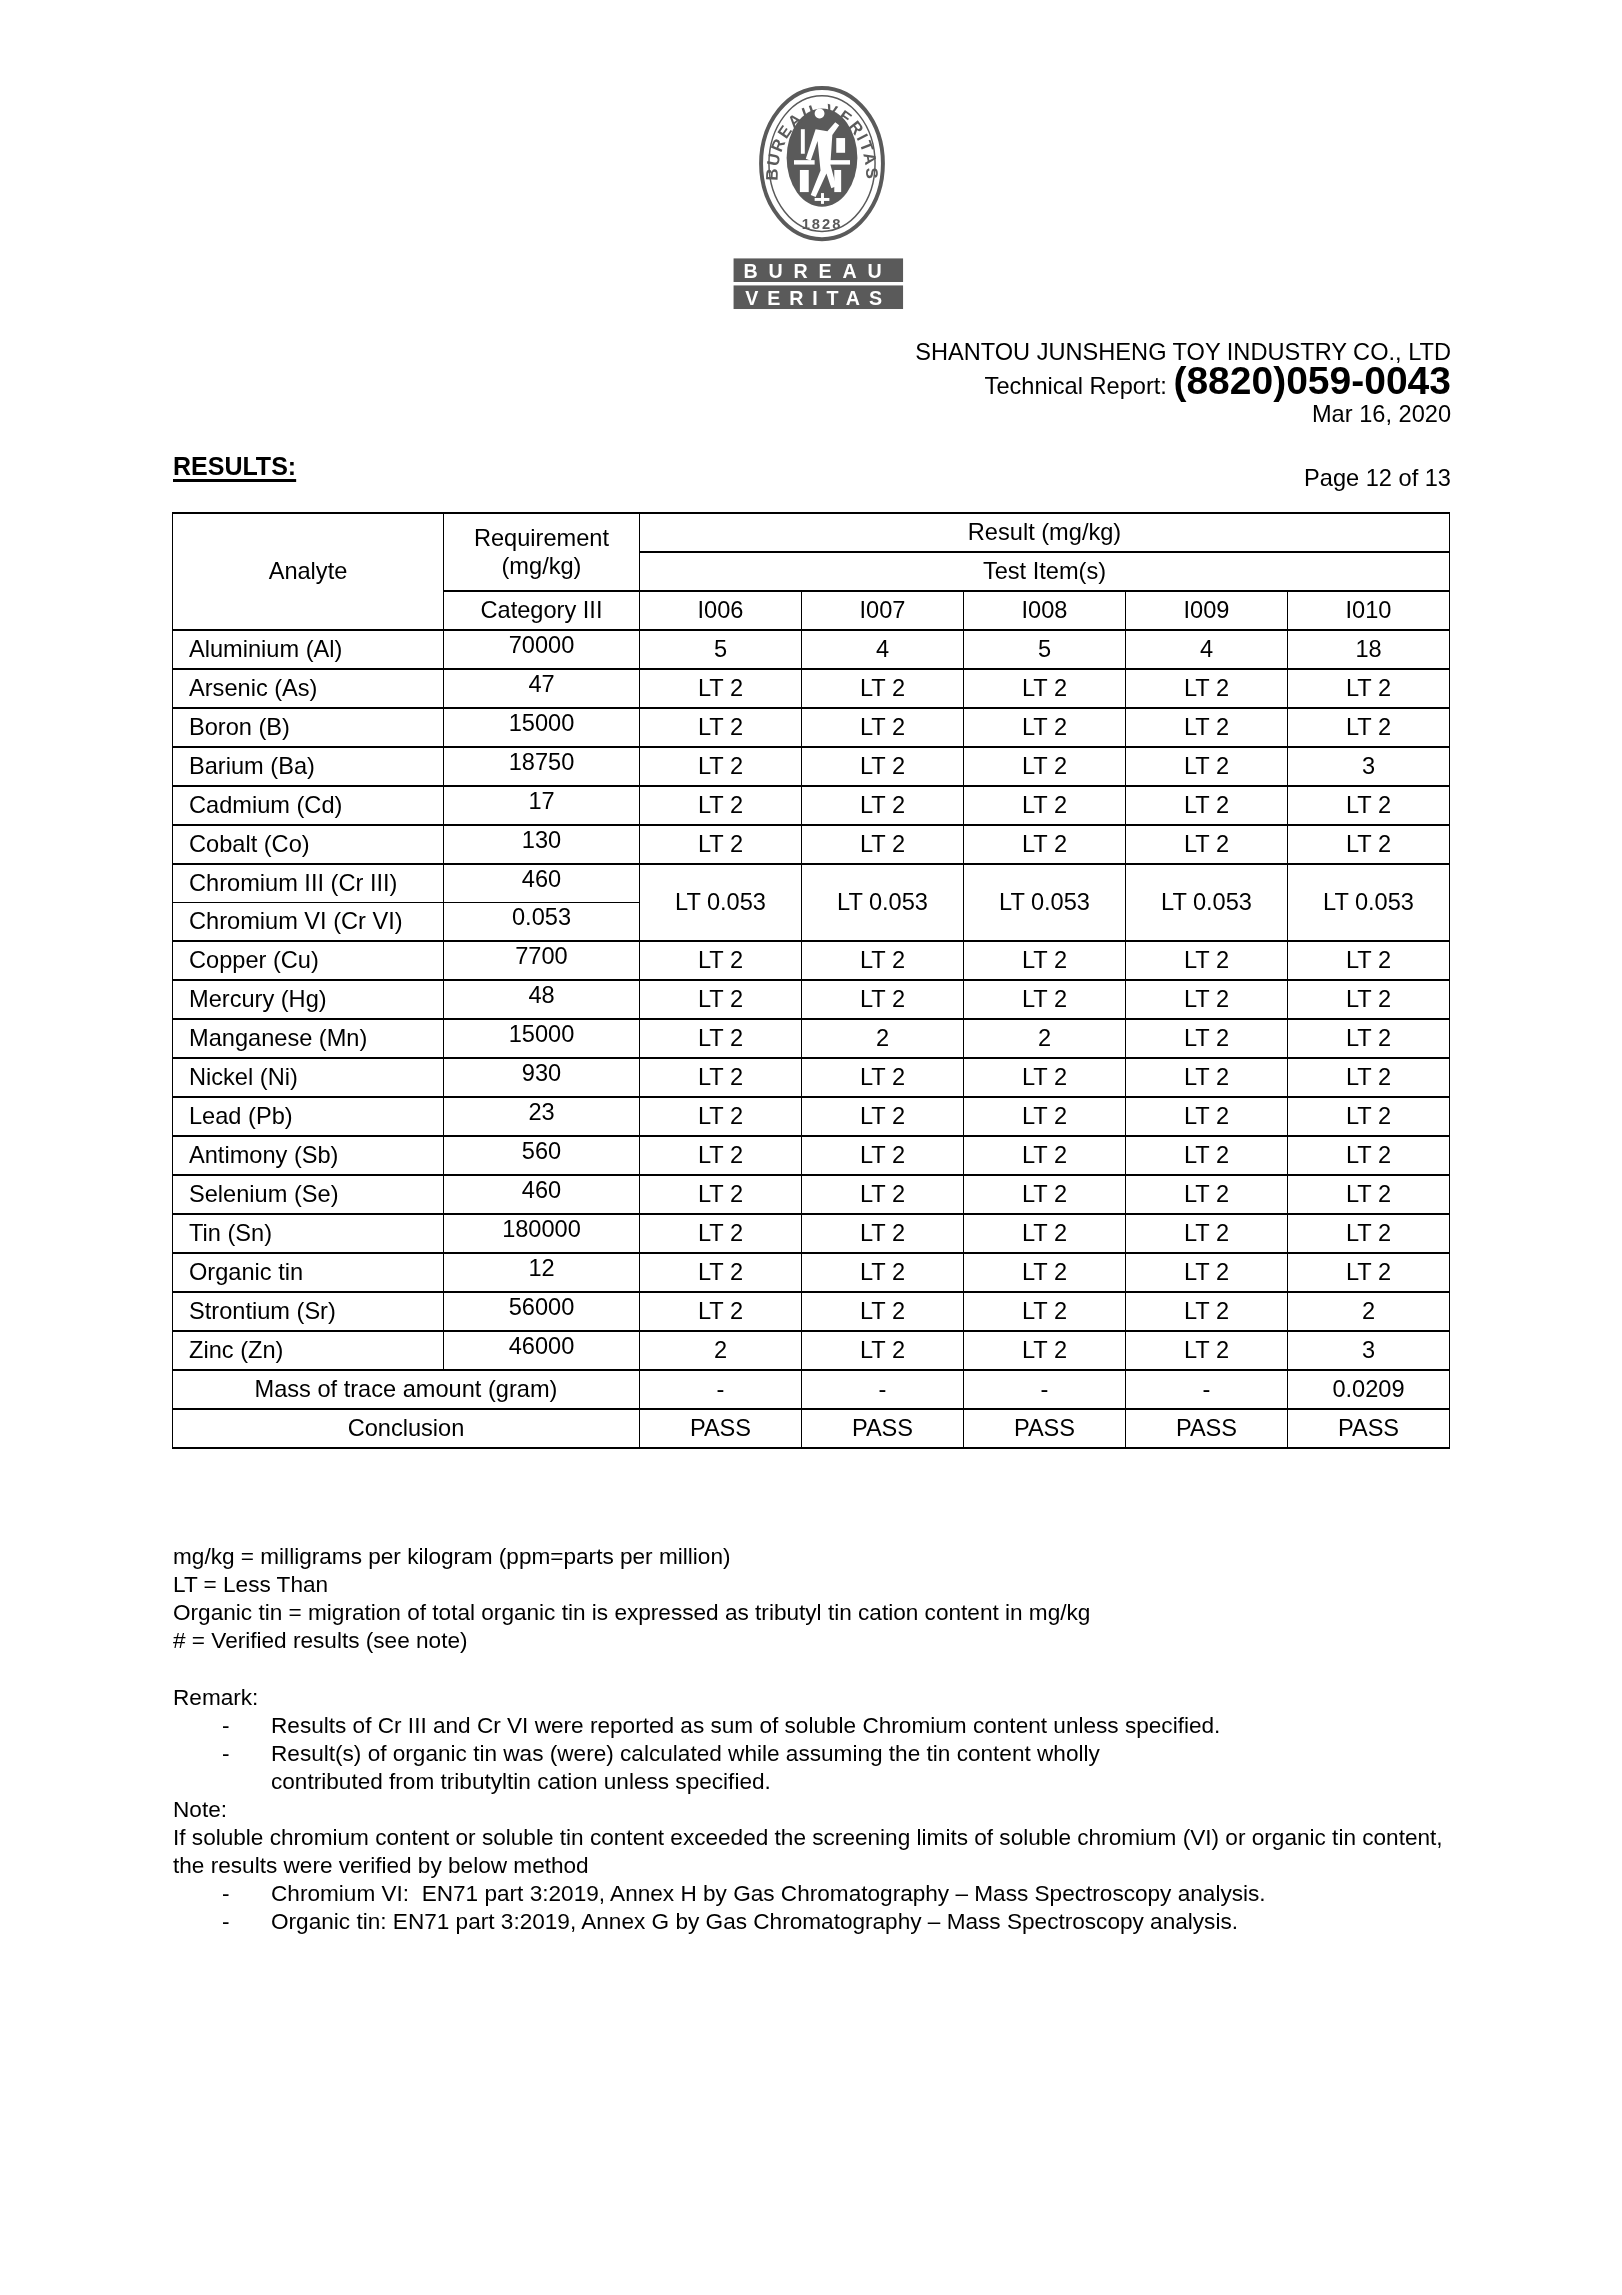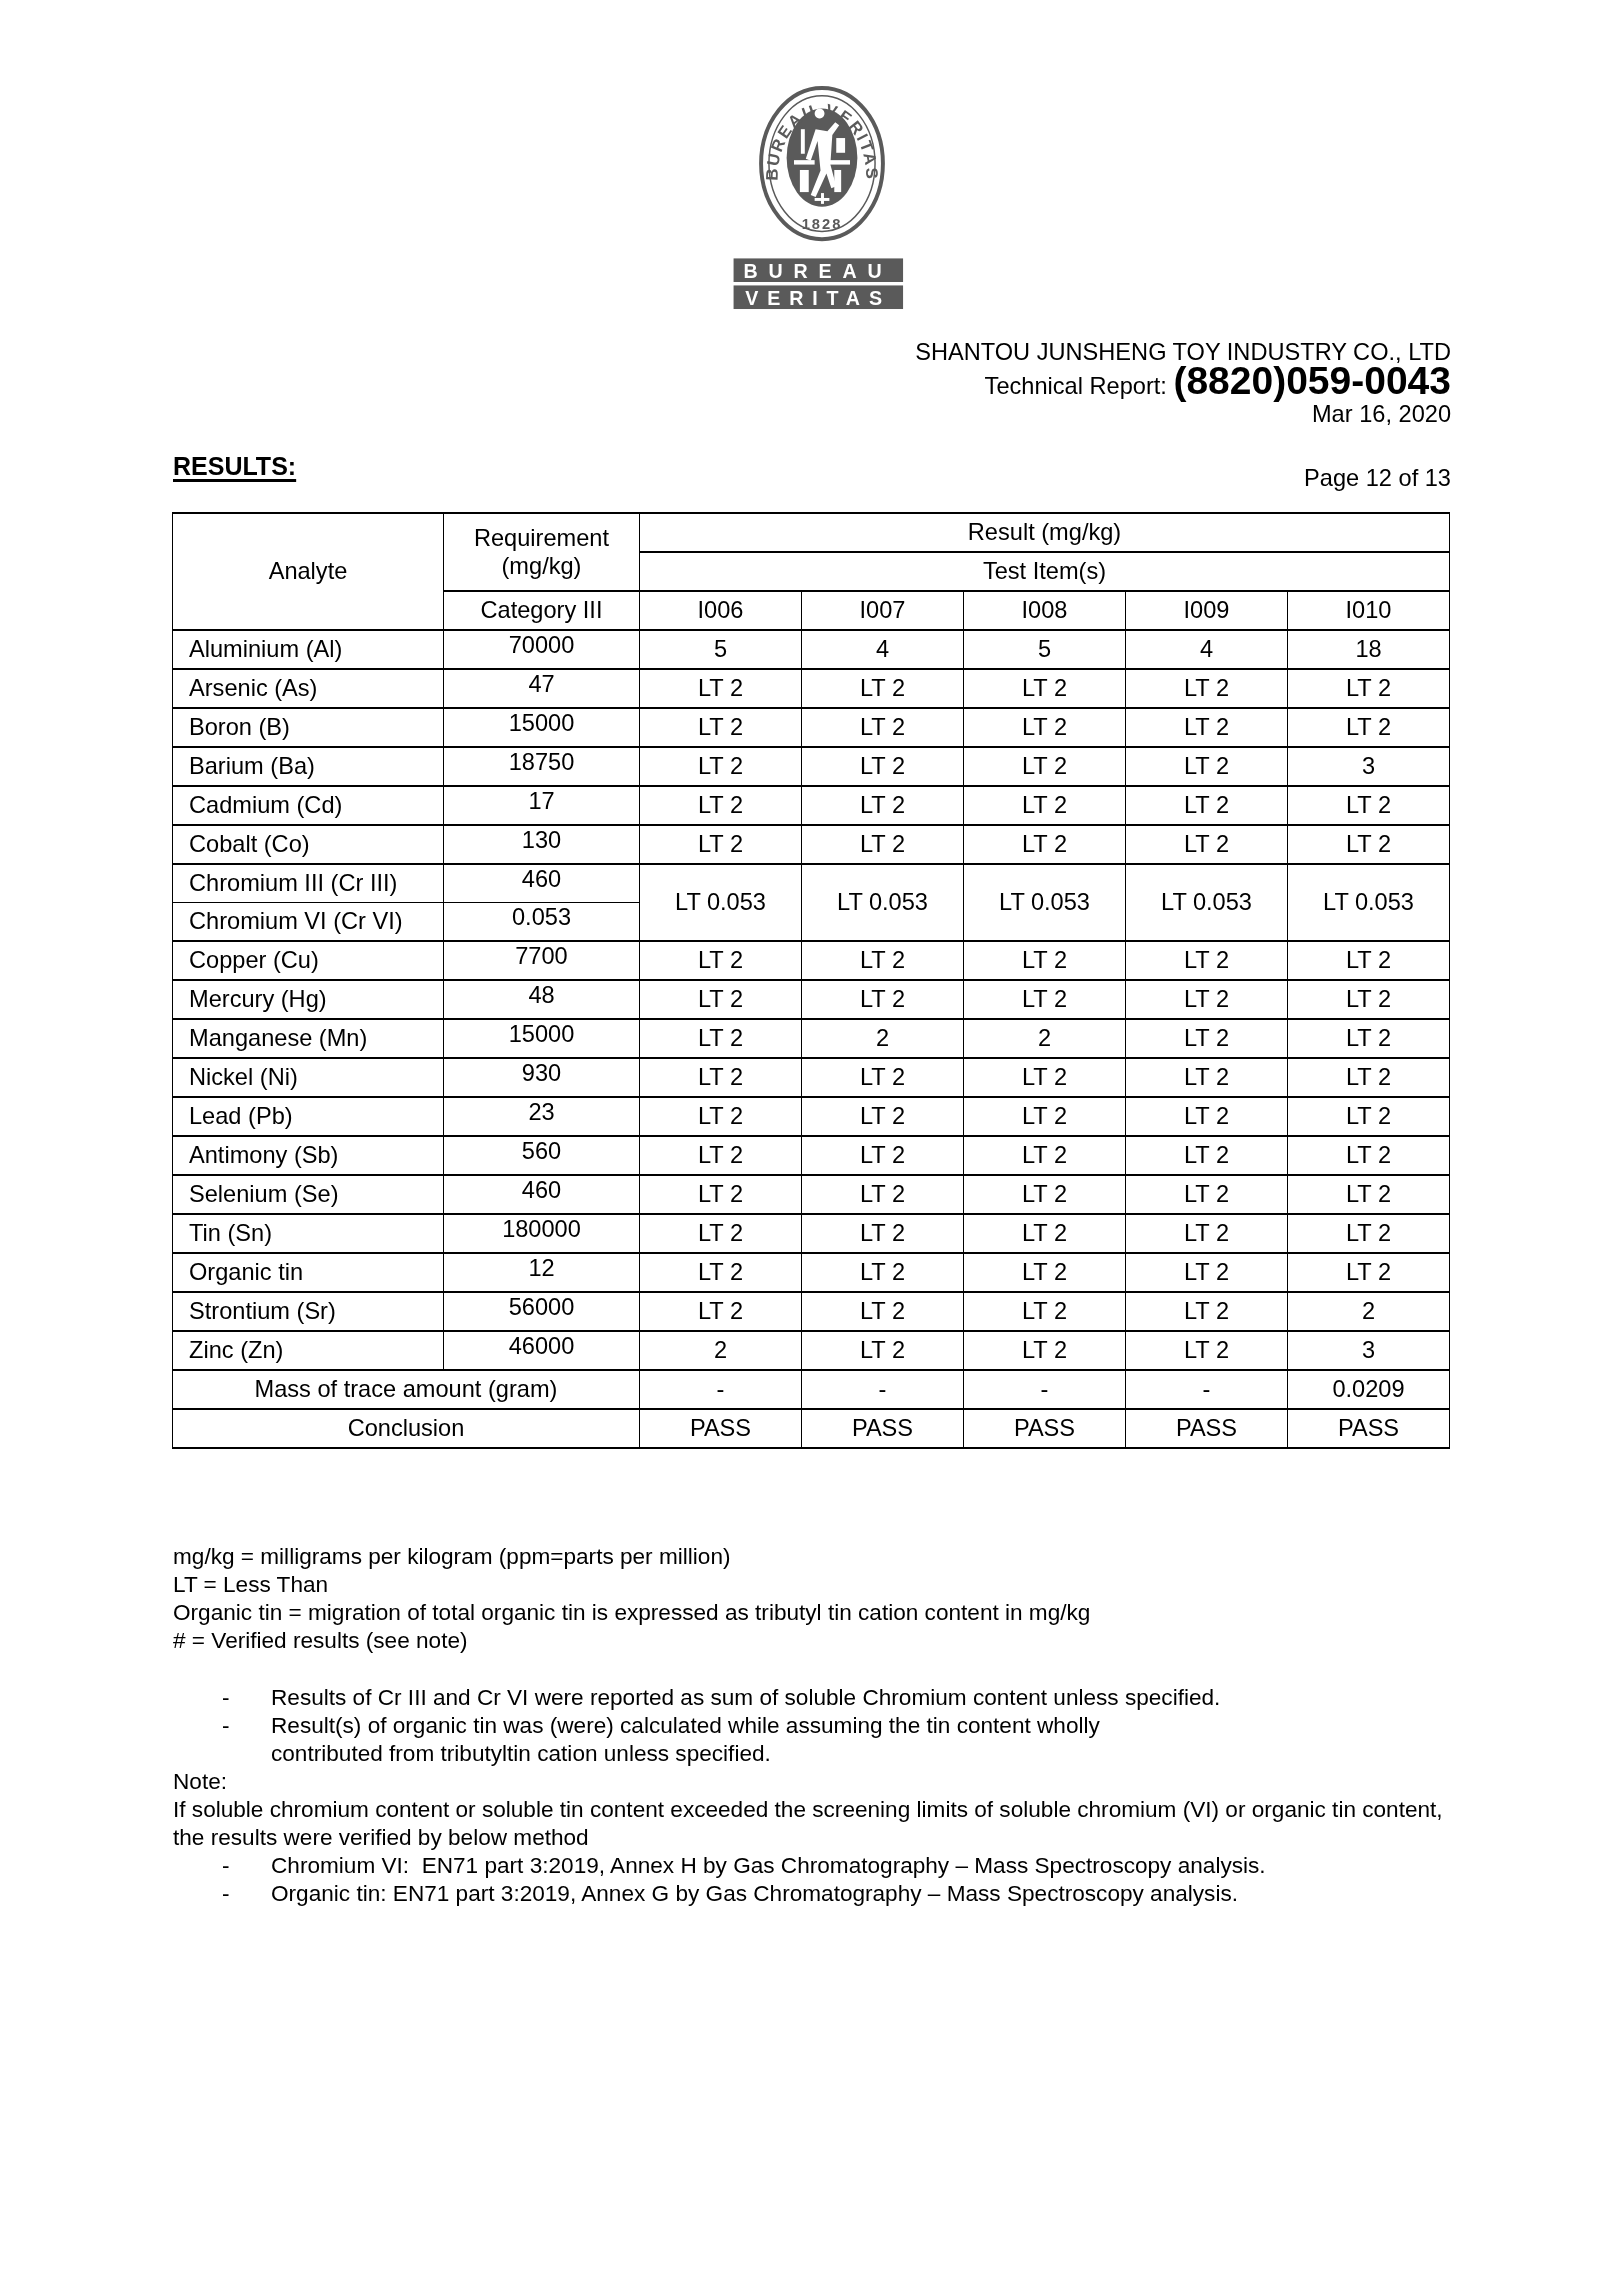--- a/index.html
+++ b/index.html
@@ -290,20 +290,21 @@
   </tr>
 </tbody>
   </table>
 
 <div class="notes">
   <div>mg/kg = milligrams per kilogram (ppm=parts per million)</div>
   <div>LT = Less Than</div>
   <div>Organic tin = migration of total organic tin is expressed as tributyl tin cation content in mg/kg</div>
   <div># = Verified results (see note)</div>
   <div class="gap"></div>
+  <div>Remark:</div>
   <div class="bullet">
     <span class="dash">-</span>
     <span class="txt">Results of Cr III and Cr VI were reported as sum of soluble Chromium content unless specified.</span>
   </div>
   <div class="bullet">
     <span class="dash">-</span>
     <span class="txt" style="padding-right:255px">Result(s) of organic tin was (were) calculated while assuming the tin content wholly contributed from tributyltin cation unless specified.</span>
   </div>
   <div>Note:</div>
   <div style="padding-right:14.7px">If soluble chromium content or soluble tin content exceeded the screening limits of soluble chromium (VI) or organic tin content, the results were verified by below method</div>

